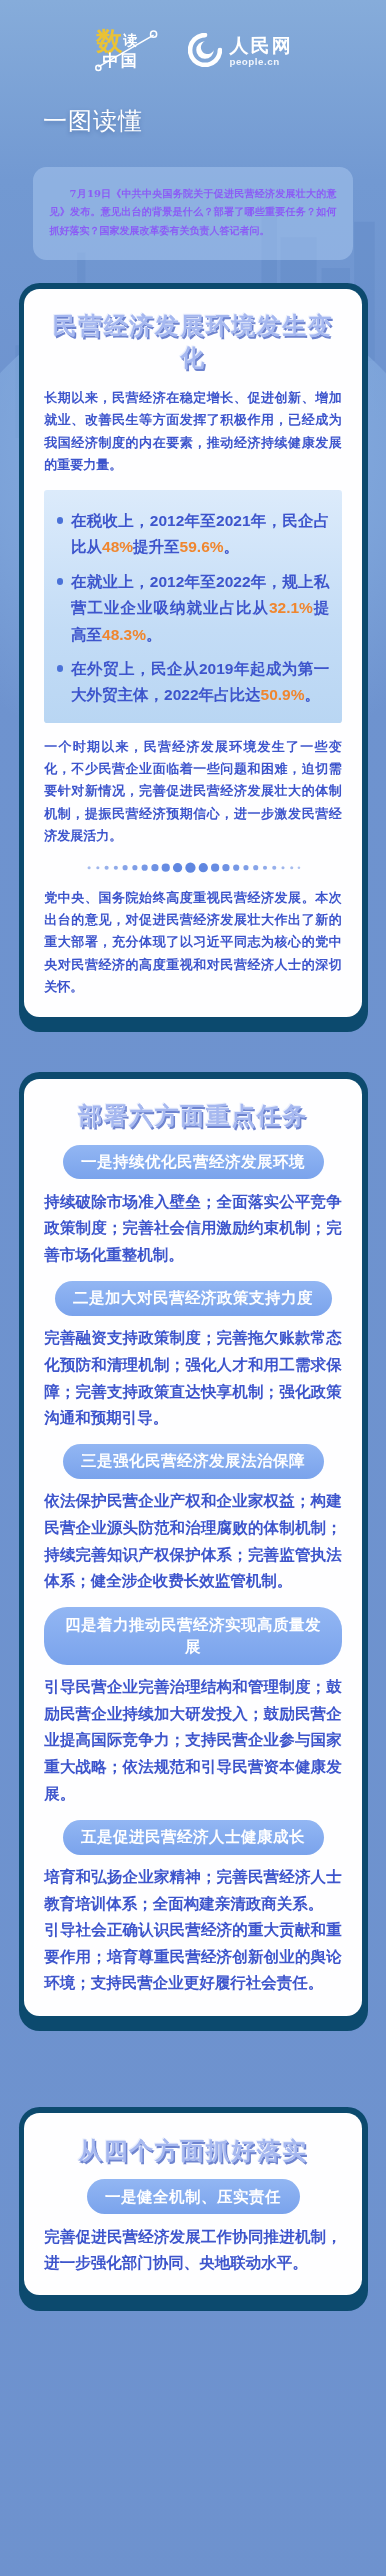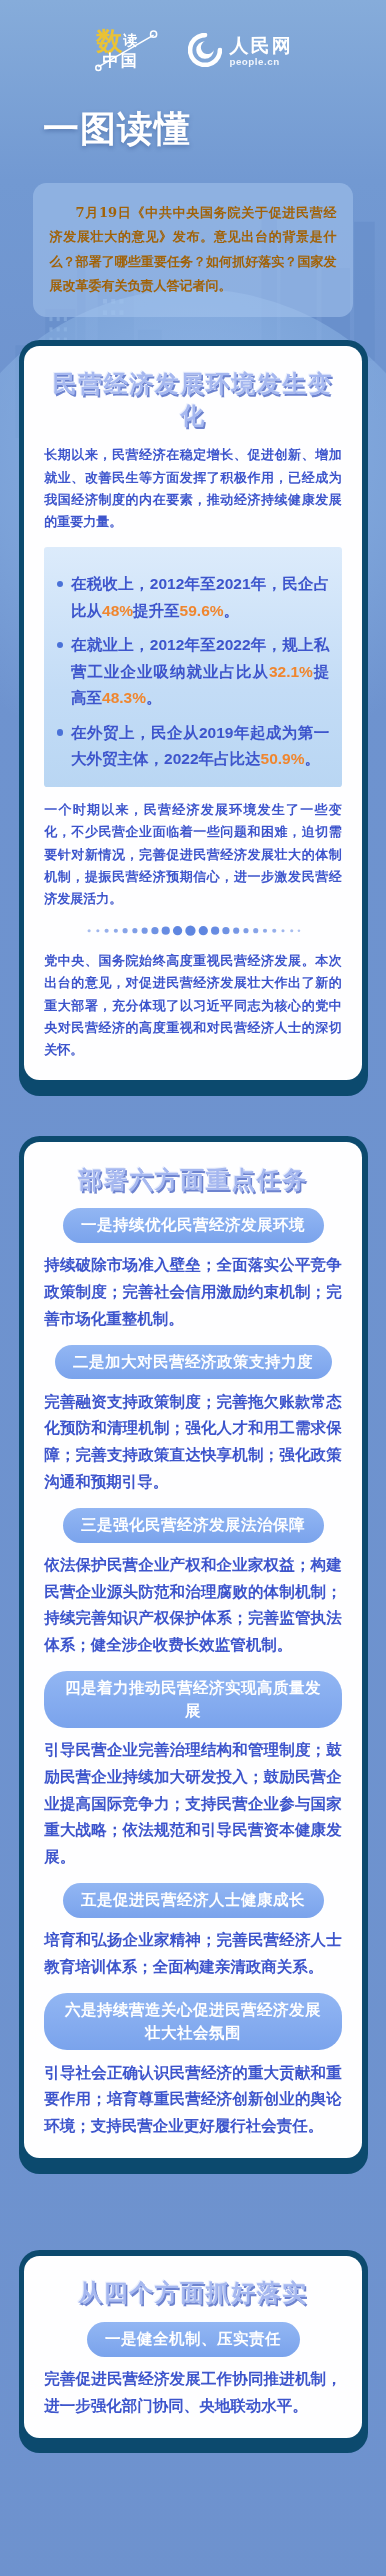--- a/index.html
+++ b/index.html
@@ -19,50 +19,50 @@
   }
   .logo-row{position:relative;display:flex;justify-content:center;align-items:center;gap:27px;height:45px;z-index:2;}
   .shudu{position:relative;width:68px;height:45px;font-family:"DejaVu Serif",serif;}
   .shudu .c1{position:absolute;left:3.1px;top:-3.1px;font-size:26px;font-weight:bold;color:#e9c235;}
   .shudu .c2{position:absolute;left:30px;top:5.2px;font-size:14px;font-weight:bold;color:#ffffff;}
   .shudu .c3{position:absolute;left:9.3px;top:24px;font-size:16px;font-weight:bold;color:#ffffff;letter-spacing:2.1px;}
   .shudu svg{position:absolute;left:0;top:0;}
   .people{display:flex;align-items:flex-end;gap:7.2px;}
   .people .txt .nm{font-family:"DejaVu Serif",serif;font-size:19px;font-weight:bold;color:#fff;letter-spacing:2.1px;line-height:1.05;}
   .people .txt .dm{font-size:9.8px;font-weight:bold;color:#f0f5fc;letter-spacing:0.5px;}
-  .title{position:relative;margin:33px 0 0 43px;color:#fff;font-weight:bold;font-size:36px;line-height:1.34;
+  .title{position:relative;margin:33px 0 0 43px;color:#fff;font-weight:normal;font-size:24px;line-height:1.34;
          text-shadow:0 2.1px 4.1px rgba(25,55,115,.35);letter-spacing:1px;z-index:2;}
   .title .t2{margin-left:-15.5px;}
   .intro-panel{
     position:relative;margin:30px 33px 0;border-radius:13.4px;
     background:rgba(168,200,240,.52);
     padding:17.5px 16.5px 18.5px;z-index:2;
   }
   .intro-text{
     font-family:"DejaVu Serif",serif;font-weight:bold;
-    font-size:13px;line-height:1.88;color:#a16207;text-indent:2em;text-align:justify;
+    font-size:10px;line-height:1.88;color:#8b5cf6;text-indent:2em;text-align:justify;
   }
   
   .section{position:relative;margin:23px 18.5px 0;background:#0c4a6e;border-radius:20.6px;padding:6.2px 5.2px 15.5px;z-index:2;}
   .section.s2{margin-top:40px;}
   .section.s3{margin-top:76px;}
   .card{background:#fefeff;border-radius:15.5px;padding:15.5px 20.6px 18.5px;}
   .card-h{
     font-size:24px;font-weight:bold;text-align:center;color:#a6b8f0;letter-spacing:1.5px;
     text-shadow:-1px -1px 0 #eaeffc,1.5px 2.1px 0 #6d83cf;
     margin:6.2px 0 12.4px;
   }
   .para{font-size:13px;font-weight:bold;color:#3d55cc;line-height:1.72;text-align:justify;margin-top:12.4px;}
   .bullet-box{
     margin-top:13.4px;border-radius:3.1px;
     background:linear-gradient(180deg,#dcebfb 0%,#c3dcf6 60%,#b9d6f3 100%);
     padding:12.4px 12.4px 14.4px;
   }
   .bullet{display:flex;gap:7.7px;margin-top:8.2px;}
-  .bullet:first-child{margin-top:12px;}
+  .bullet:first-child{margin-top:6px;}
   .b-dot{flex:none;width:6.7px;height:6.7px;border-radius:50%;background:#4a72d8;margin-top:9.3px;}
   .b-txt{font-size:15.5px;font-weight:bold;color:#3d55cc;line-height:1.7;text-align:justify;}
   .hl{color:#f0862e;}
   .dots-sep{display:block;margin:13.4px auto 0;}
   .pill{
     width:fit-content;max-width:289px;margin:12.4px auto 9.3px;
     background:linear-gradient(180deg,#92b6f3,#7aa3ec);
     color:#fff;font-size:15.5px;font-weight:bold;letter-spacing:0.5px;
     padding:6.2px 18.5px;border-radius:23px;text-align:center;line-height:1.45;
   }
@@ -201,21 +201,20 @@
 
     <div class="pill">三是强化民营经济发展法治保障</div>
     <div class="item-body">依法保护民营企业产权和企业家权益；构建民营企业源头防范和治理腐败的体制机制；持续完善知识产权保护体系；完善监管执法体系；健全涉企收费长效监管机制。</div>
 
     <div class="pill">四是着力推动民营经济实现高质量发展</div>
     <div class="item-body">引导民营企业完善治理结构和管理制度；鼓励民营企业持续加大研发投入；鼓励民营企业提高国际竞争力；支持民营企业参与国家重大战略；依法规范和引导民营资本健康发展。</div>
 
     <div class="pill">五是促进民营经济人士健康成长</div>
     <div class="item-body">培育和弘扬企业家精神；完善民营经济人士教育培训体系；全面构建亲清政商关系。</div>
 
-    <div class="pill">六是持续营造关心促进民营经济发展壮大社会氛围</div>
     <div class="item-body">引导社会正确认识民营经济的重大贡献和重要作用；培育尊重民营经济创新创业的舆论环境；支持民营企业更好履行社会责任。</div>
   </div>
 </div>
 
 <div class="section s3">
   <div class="card">
     <div class="card-h">从四个方面抓好落实</div>
 
     <div class="pill">一是健全机制、压实责任</div>
     <div class="item-body">完善促进民营经济发展工作协同推进机制，进一步强化部门协同、央地联动水平。</div>

